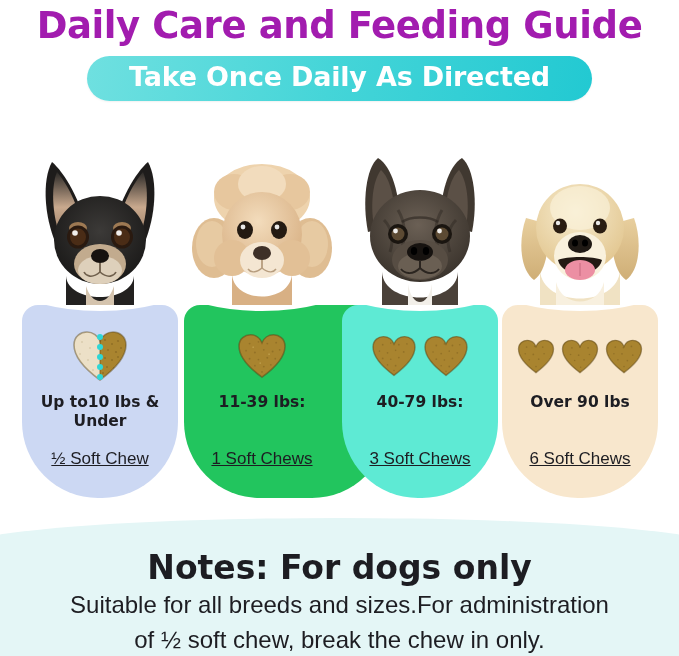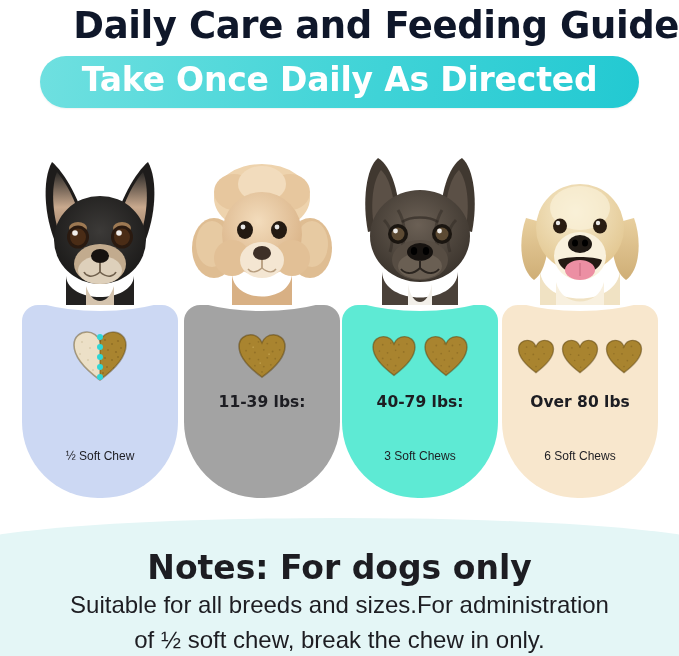--- a/index.html
+++ b/index.html
@@ -7,38 +7,38 @@
     width:679px;height:656px;
     background:#ffffff;
     font-family:"Liberation Sans", sans-serif;
     overflow:hidden;position:relative;
   }
   .page{position:relative;width:679px;height:656px;overflow:hidden;background:#fff;}
 
   
   .title{
     position:absolute;left:0;top:4px;width:679px;
-    text-align:right;
+    text-align:center;
     font-family:"DejaVu Sans", sans-serif;
     font-weight:700;
     font-size:37px;
     letter-spacing:-0.4px;
-    color:#0f172a;
+    color:#a21caf;
     white-space:nowrap;
   }
   .pill-wrap{position:absolute;left:0;top:56px;width:679px;text-align:center;}
   .pill{
     display:inline-block;
     padding:6px 42px 9px 42px;
     border-radius:40px;
     background:linear-gradient(100deg,#6fe0e0 0%,#45d5d8 48%,#22c9d2 100%);
     color:#ffffff;
     font-family:"DejaVu Sans", sans-serif;
     font-weight:700;
-    font-size:33px;
+    font-size:27px;
     letter-spacing:-0.2px;
     white-space:nowrap;
     line-height:1.12;
     box-shadow:0 1px 2px rgba(0,0,0,0.06);
   }
 
   
   .cards{position:absolute;left:0;top:0;width:679px;height:520px;}
   .col{position:absolute;top:0;width:160px;height:520px;}
   .col.c1{left:20px;}
@@ -59,21 +59,21 @@
     border-radius:16px 16px 76px 76px;
     overflow:hidden;
   }
   .card::before{ 
     content:"";position:absolute;left:-6px;top:-20px;
     width:168px;height:26px;
     background:#ffffff;
     border-radius:0 0 50% 50%/0 0 100% 100%;
   }
   .c1 .card{background:#ccd8f3;}
-  .c2 .card{background:#a3a3a3;}
+  .c2 .card{background:#22c55e;padding-left:48px;}
   .c3 .card{background:#5eead4;}
   .c4 .card{background:#f8e7cd;}
 
   .chews{
     position:absolute;left:0;top:20px;width:156px;height:62px;
     display:flex;align-items:center;justify-content:center;gap:6px;
   }
   .chews svg{display:block;}
 
   .wlabel{
@@ -83,22 +83,23 @@
     font-weight:700;
     font-size:15.5px;
     line-height:1.22;
     color:#1d1d22;
   }
   .dose{
     position:absolute;left:2px;width:152px;top:144px;
     text-align:center;
     font-family:"Liberation Sans", sans-serif;
     font-weight:400;
-    font-size:12px;
+    font-size:17px;
     color:#1d1d22;
+    text-decoration:underline;
   }
 
   
   .band{
     position:absolute;left:-40px;bottom:0;
     width:759px;height:138px;
     background:#e4f6f6;
     border-radius:50% 50% 0 0 / 30px 30px 0 0;
   }
   .notes-title{
@@ -215,20 +216,21 @@
               <circle cx="28" cy="-3" r="3"></circle>
                 <circle cx="28" cy="7" r="3"></circle>
                 <circle cx="28" cy="17" r="3"></circle>
               <circle cx="28" cy="27" r="3"></circle>
                 <circle cx="28" cy="37" r="3"></circle>
                 <circle cx="28" cy="47" r="3"></circle>
               <circle cx="28" cy="56" r="3"></circle>
             </g>
           </svg>
         </div>
+        <div class="wlabel">Up to10 lbs &amp; Under</div>
         <div class="dose">½ Soft Chew</div>
       </div>
     </div>
 
     <div class="col c2">
       <div class="dog">
         <svg viewBox="0 0 160 170">
           <defs>
             <radialGradient id="g2" cx="45%" cy="35%" r="65%">
               <stop offset="0%" stop-color="#f3dcbc"></stop>
@@ -290,20 +292,21 @@
               <circle cx="28" cy="44" r="1"></circle>
             </g>
             <g fill="#d6b967" opacity="0.45">
               <circle cx="18" cy="16" r="1"></circle>
                 <circle cx="36" cy="24" r="1"></circle>
                 <circle cx="26" cy="34" r="1"></circle>
             </g>
           </svg>
         </div>
         <div class="wlabel">11-39 lbs:</div>
+        <div class="dose">1 Soft Chews</div>
       </div>
     </div>
 
     <div class="col c3">
       <div class="dog">
         <svg viewBox="0 0 160 170">
           <defs>
             <radialGradient id="g3" cx="48%" cy="38%" r="62%">
               <stop offset="0%" stop-color="#6b6055"></stop>
                 <stop offset="100%" stop-color="#3b342d"></stop>
@@ -471,21 +474,21 @@
                 <circle cx="39" cy="11" r="1.3"></circle>
               <circle cx="13" cy="22" r="1.2"></circle>
                 <circle cx="25" cy="22" r="1.3"></circle>
                 <circle cx="41" cy="24" r="1.2"></circle>
               <circle cx="19" cy="31" r="1.2"></circle>
                 <circle cx="33" cy="32" r="1.3"></circle>
                 <circle cx="28" cy="41" r="1.2"></circle>
             </g>
           </svg>
         </div>
-        <div class="wlabel">Over 80 lbs</div>
+        <div class="wlabel">Over 90 lbs</div>
         <div class="dose">6 Soft Chews</div>
       </div>
     </div>
 
   </div>
 
   <div class="band"></div>
   <div class="notes-title">Notes: For dogs only</div>
   <div class="notes-body">
     <span>Suitable for all breeds and sizes.For administration</span><br>

